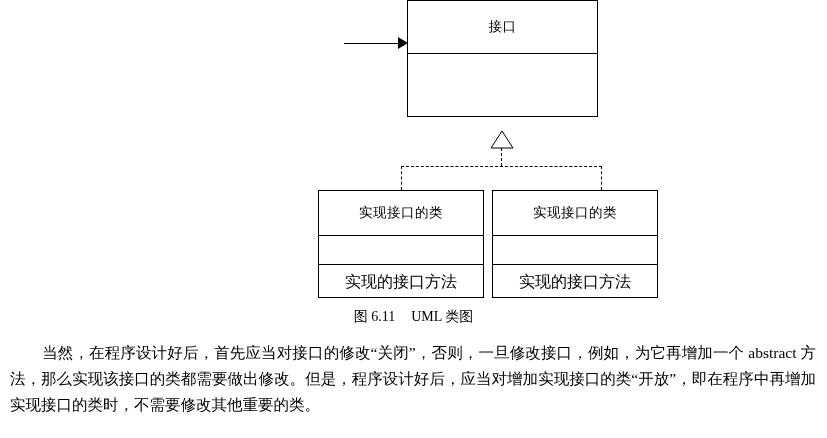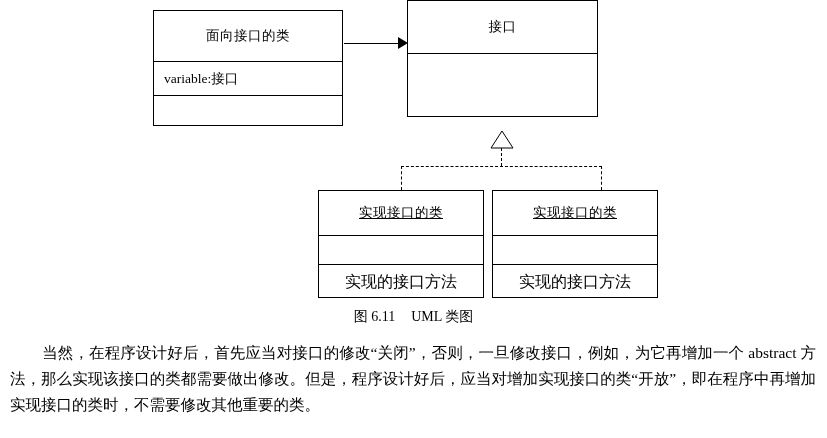--- a/index.html
+++ b/index.html
@@ -82,21 +82,21 @@
     top: 190px;
     width: 166px;
     height: 108px;
   }
   #box-impl2 {
     left: 492px;
     top: 190px;
     width: 166px;
     height: 108px;
   }
-  .impl .r1 { height: 44px; text-decoration: underline; }
+  .impl .r1 { height: 44px; }
   .impl .r2 { height: 29px; }
   .impl .r3 { height: 35px; }
 
   
   .line {
     position: absolute;
     background: #000;
   }
   .dashed-h {
     position: absolute;
@@ -180,25 +180,20 @@
     line-height: 26px;
     text-align: justify;
   }
   #paragraph .indent { display: inline-block; width: 32px; }
 </style>
 </head>
 <body>
 
 <div id="page">
 
-  <div class="uml-box" id="box-client">
-    <div class="uml-row uml-title r1">面向接口的类</div>
-    <div class="uml-row divider uml-text-left r2">variable:接口</div>
-    <div class="uml-row divider uml-empty r3"></div>
-  </div>
 
   <div class="line" id="assoc-line"></div>
   <div id="assoc-head"></div>
 
   <div class="uml-box" id="box-interface">
     <div class="uml-row uml-title r1">接口</div>
     <div class="uml-row divider uml-empty r2"></div>
   </div>
 
   <div id="real-triangle">

